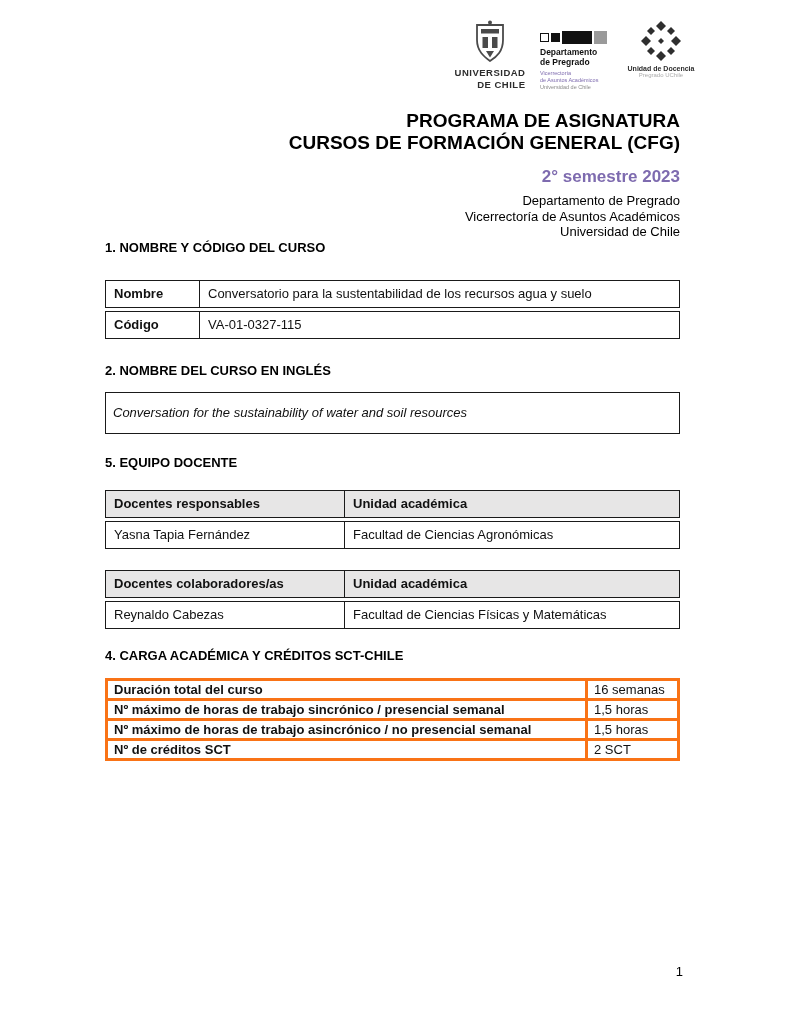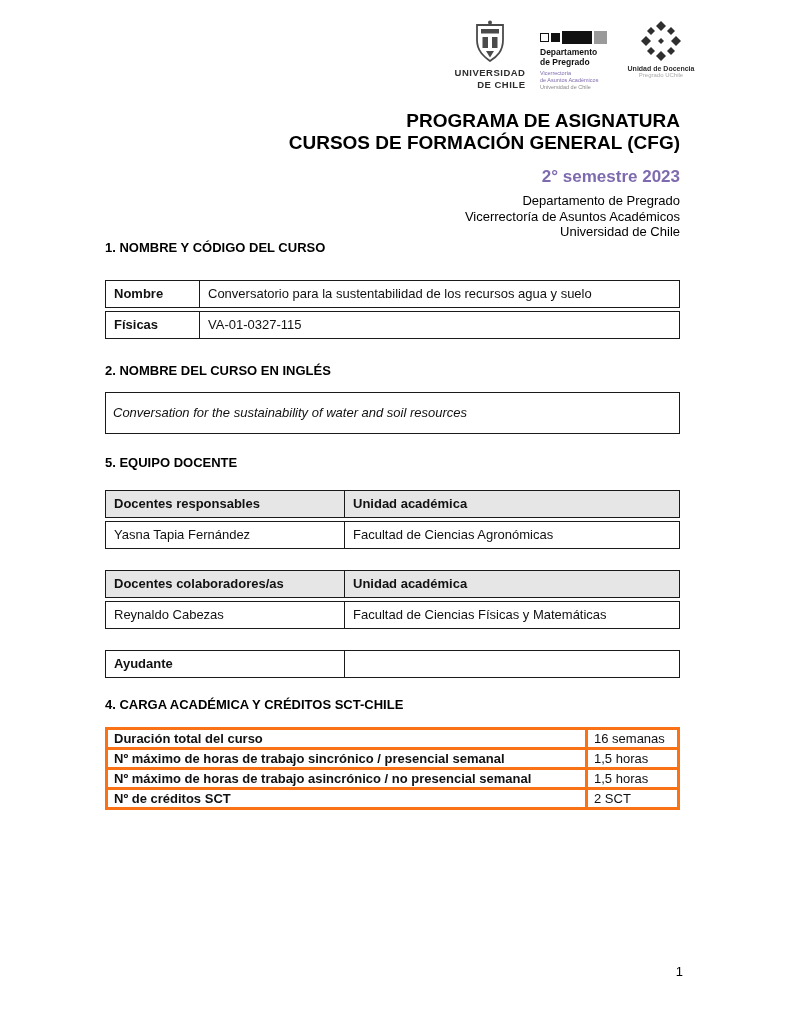--- a/index.html
+++ b/index.html
@@ -152,21 +152,21 @@
       <colgroup>
           <col class="col-label">
           <col>
         </colgroup>
       <tbody>
         <tr>
           <td class="b">Nombre</td>
           <td>Conversatorio para la sustentabilidad de los recursos agua y suelo</td>
         </tr>
         <tr>
-          <td class="b">Físicas</td>
+          <td class="b">Código</td>
           <td>VA-01-0327-115</td>
         </tr>
       </tbody>
     </table>
 
     <h2 class="sec-heading h2">2. NOMBRE DEL CURSO EN INGLÉS</h2>
     <div class="single-box">Conversation for the sustainability of water and soil resources</div>
 
     <h2 class="sec-heading h3">5. EQUIPO DOCENTE</h2>
 
@@ -201,32 +201,20 @@
         </tr>
       </thead>
       <tbody>
         <tr>
           <td>Reynaldo Cabezas</td>
           <td>Facultad de Ciencias Físicas y Matemáticas</td>
         </tr>
       </tbody>
     </table>
 
-    <table class="tbl t-ayud">
-      <colgroup>
-          <col class="col-half">
-          <col>
-        </colgroup>
-      <tbody>
-        <tr>
-          <td class="b">Ayudante</td>
-          <td></td>
-        </tr>
-      </tbody>
-    </table>
 
     <h2 class="sec-heading h4">4. CARGA ACADÉMICA Y CRÉDITOS SCT-CHILE</h2>
     <table class="tight">
       <colgroup>
           <col class="s4-col">
           <col>
         </colgroup>
       <tbody>
         <tr>
           <td class="s4-label">Duración total del curso</td>

